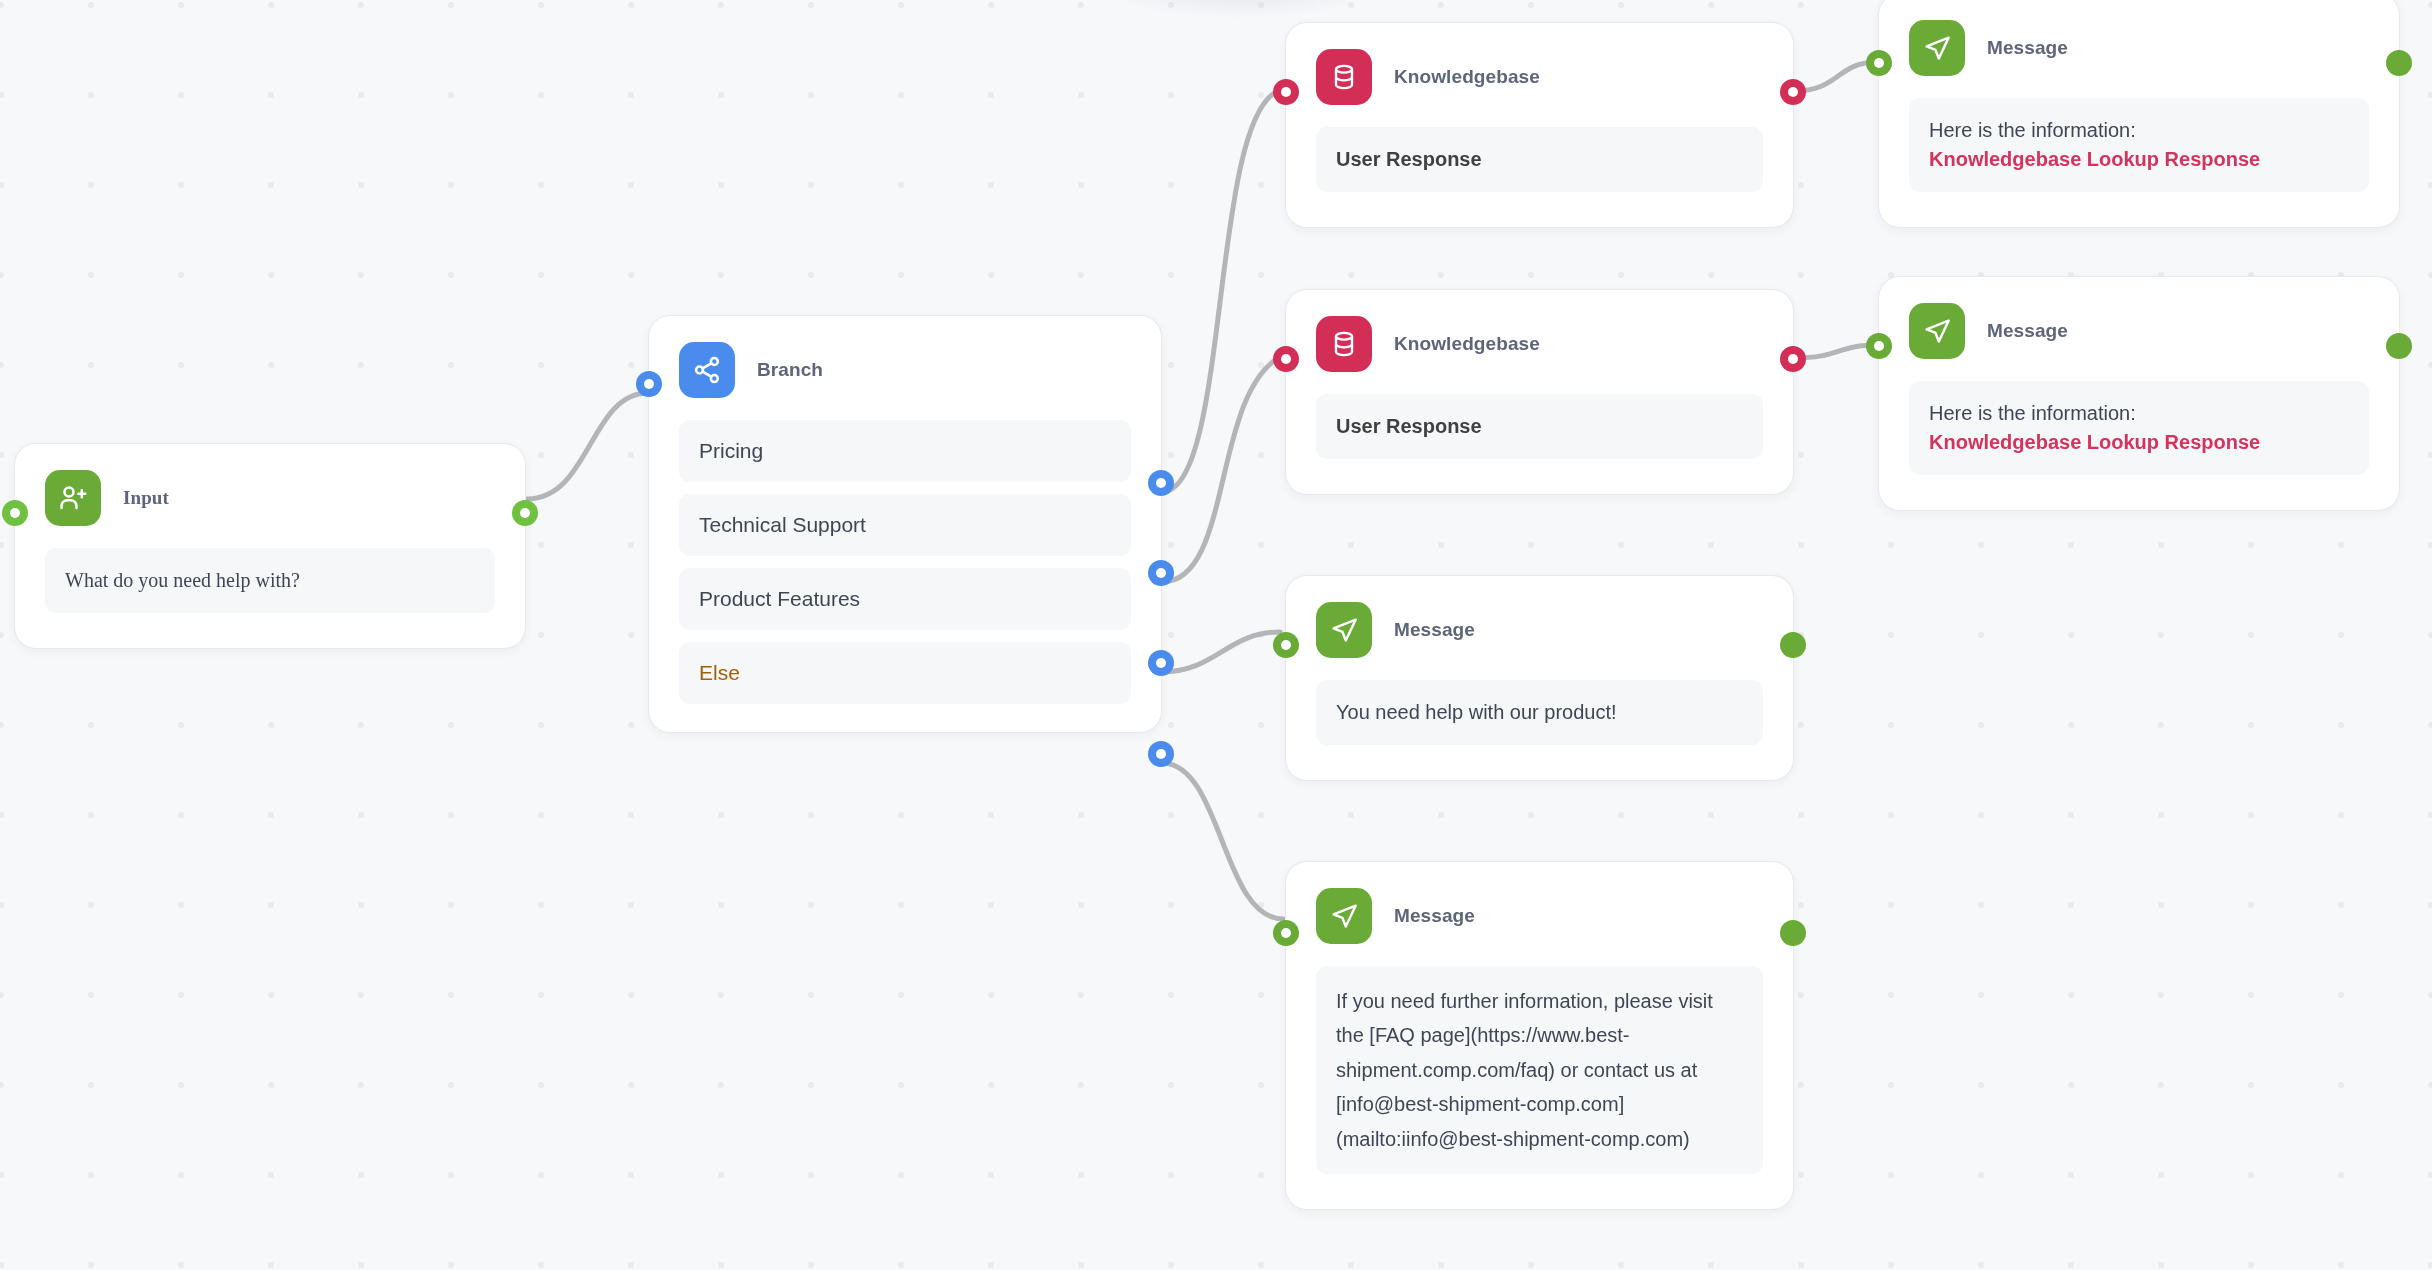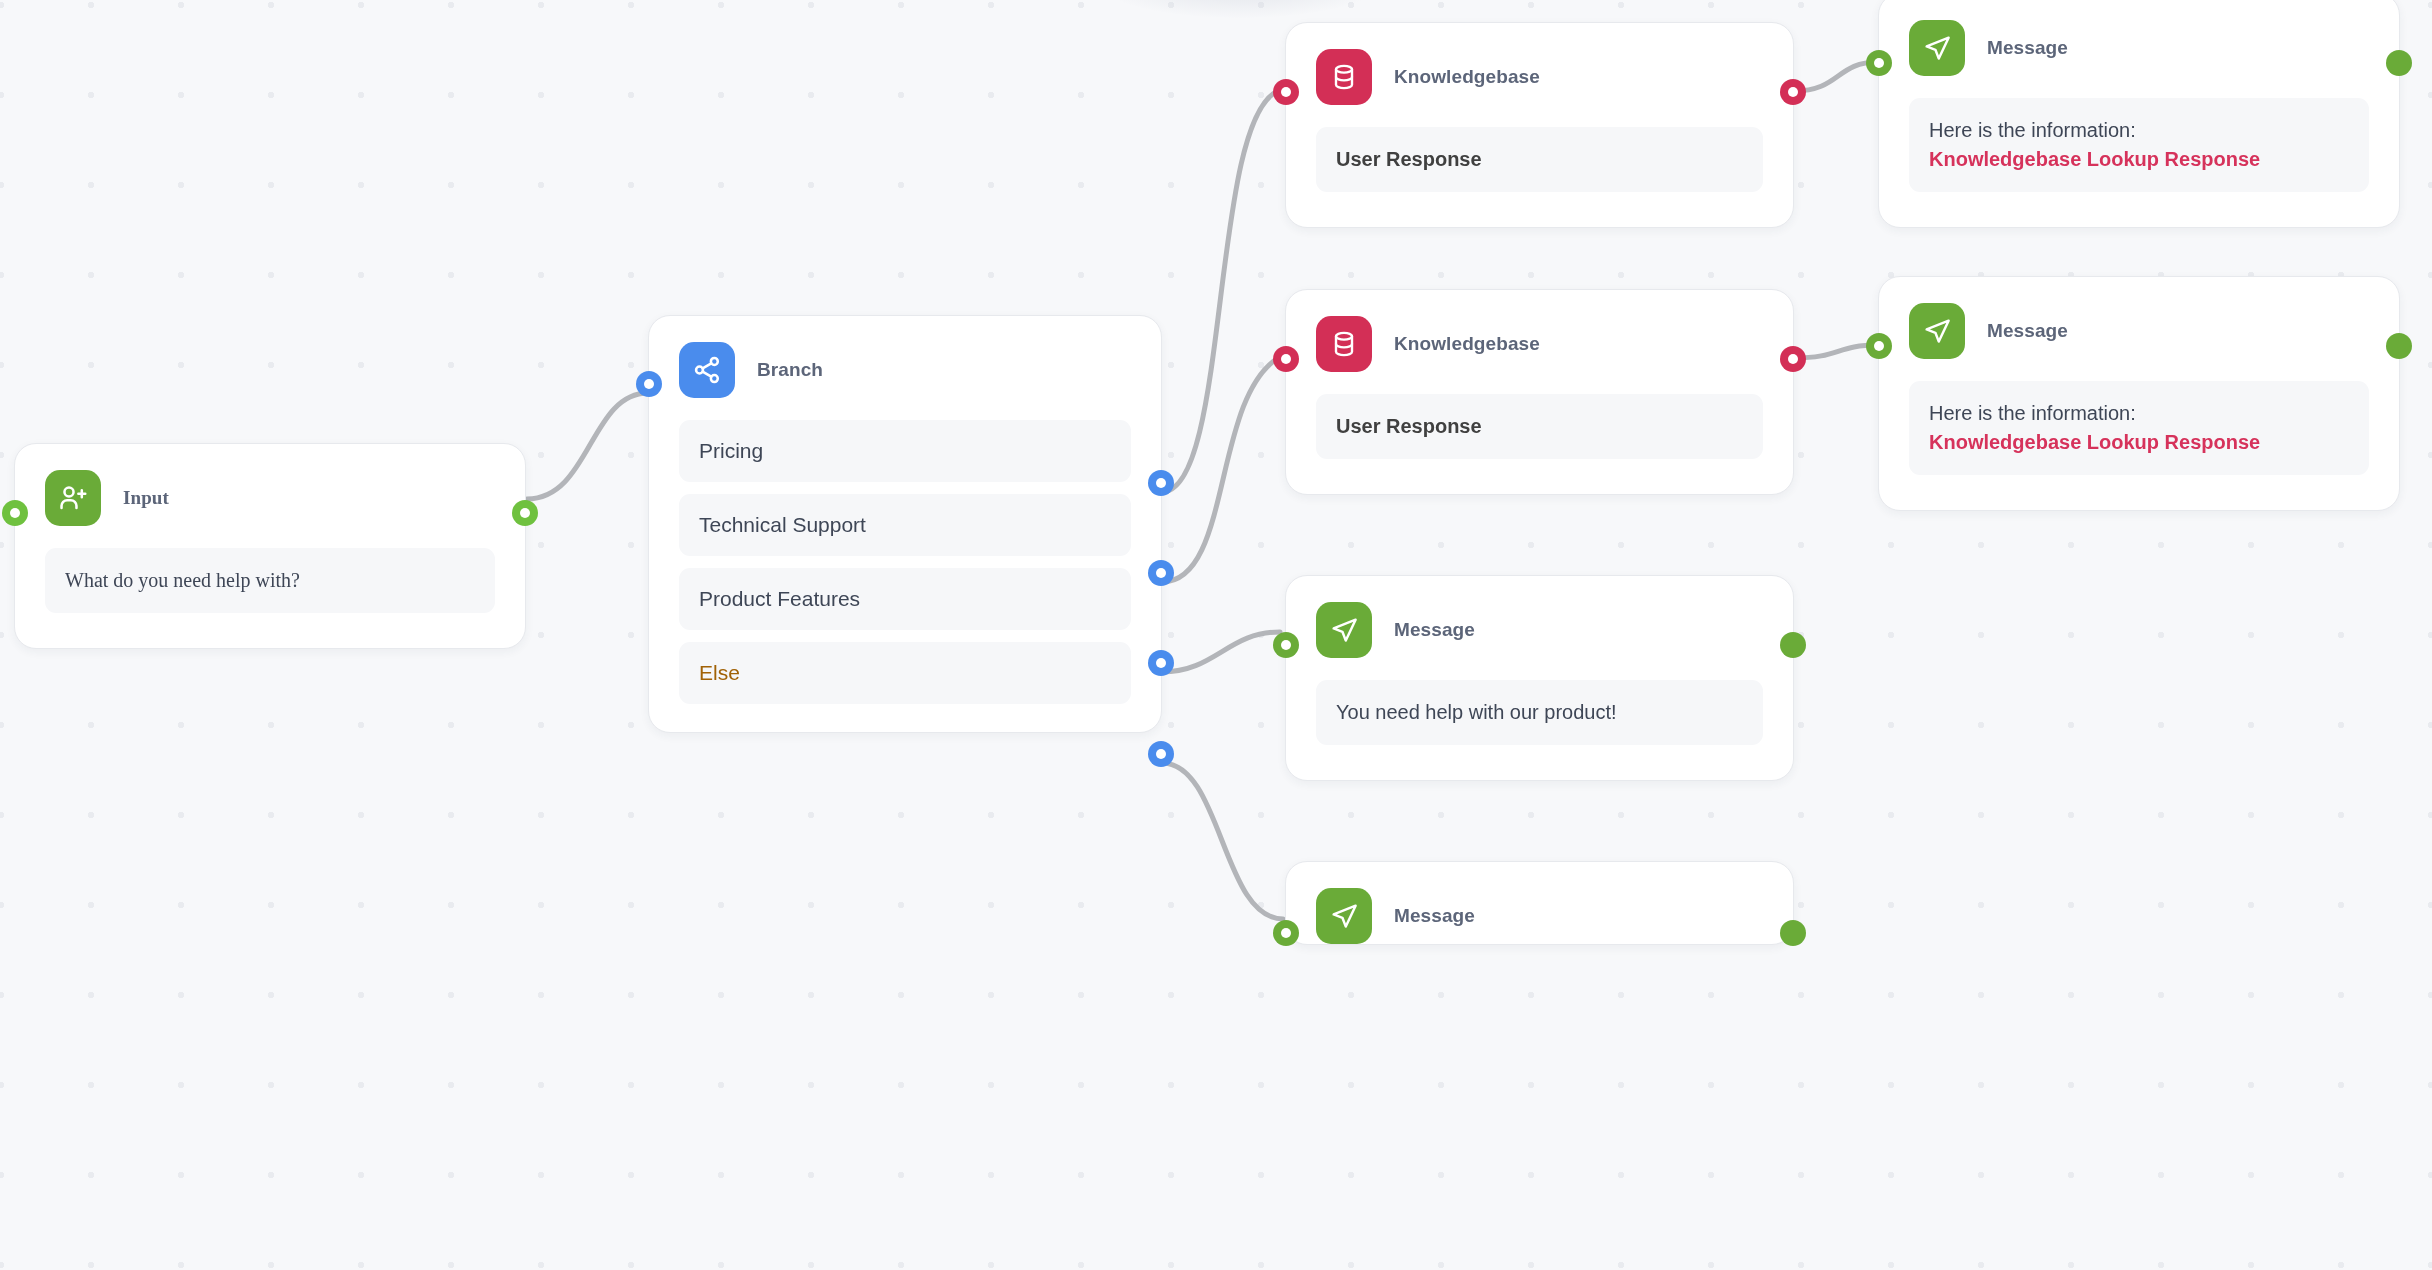--- a/index.html
+++ b/index.html
@@ -303,17 +303,20 @@
 
   <div class="node" style="left:1285px; top:861px; width:509px;">
     <div class="node-head">
       <div class="node-icon icon-green">
         <svg width="31" height="31" viewBox="0 0 24 24" fill="none" stroke="#ffffff" stroke-width="1.9" stroke-linecap="round" stroke-linejoin="round">
           <path d="M20.6 3.6L3.6 10.4l6.8 2.6 2.6 6.8z"></path>
         </svg>
       </div>
       <div class="node-title">Message</div>
     </div>
+    <div class="node-body">
+      <div class="field" style="line-height:1.72;">If you need further information, please visit the [FAQ page](https://www.best-shipment.comp.com/faq) or contact us at [info@best-shipment-comp.com](mailto:iinfo@best-shipment-comp.com)</div>
+    </div>
     <div class="port ring p-green" style="left:-13px; top:58px;"></div>
     <div class="port solid p-green" style="right:-13px; top:58px;"></div>
   </div>
 
 </div>
 
 </body></html>

